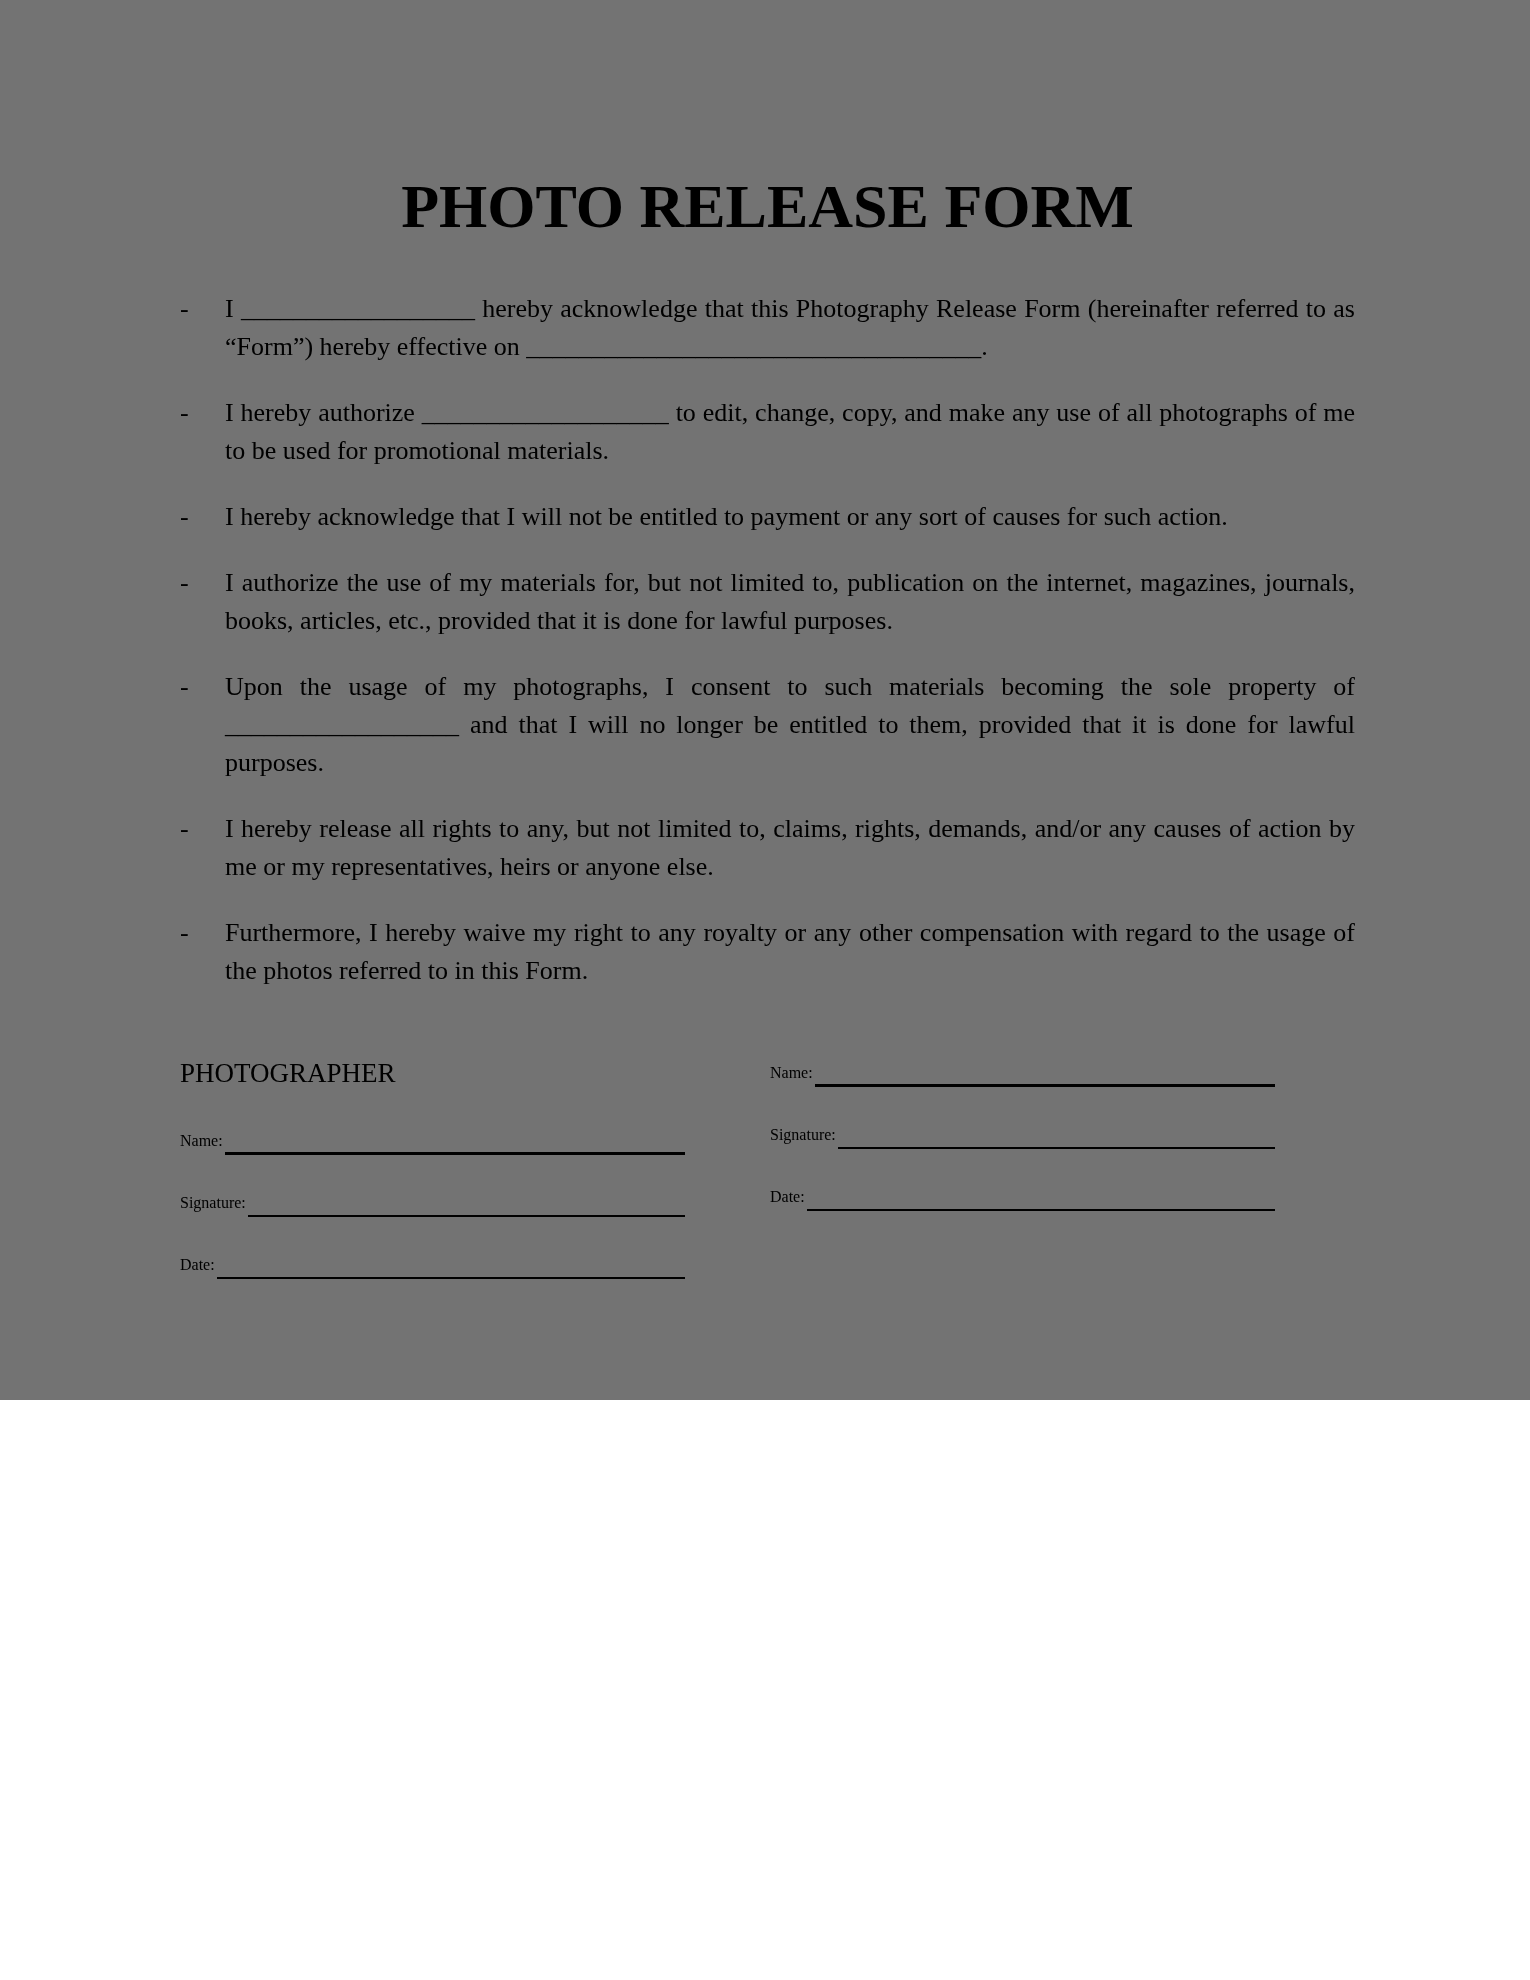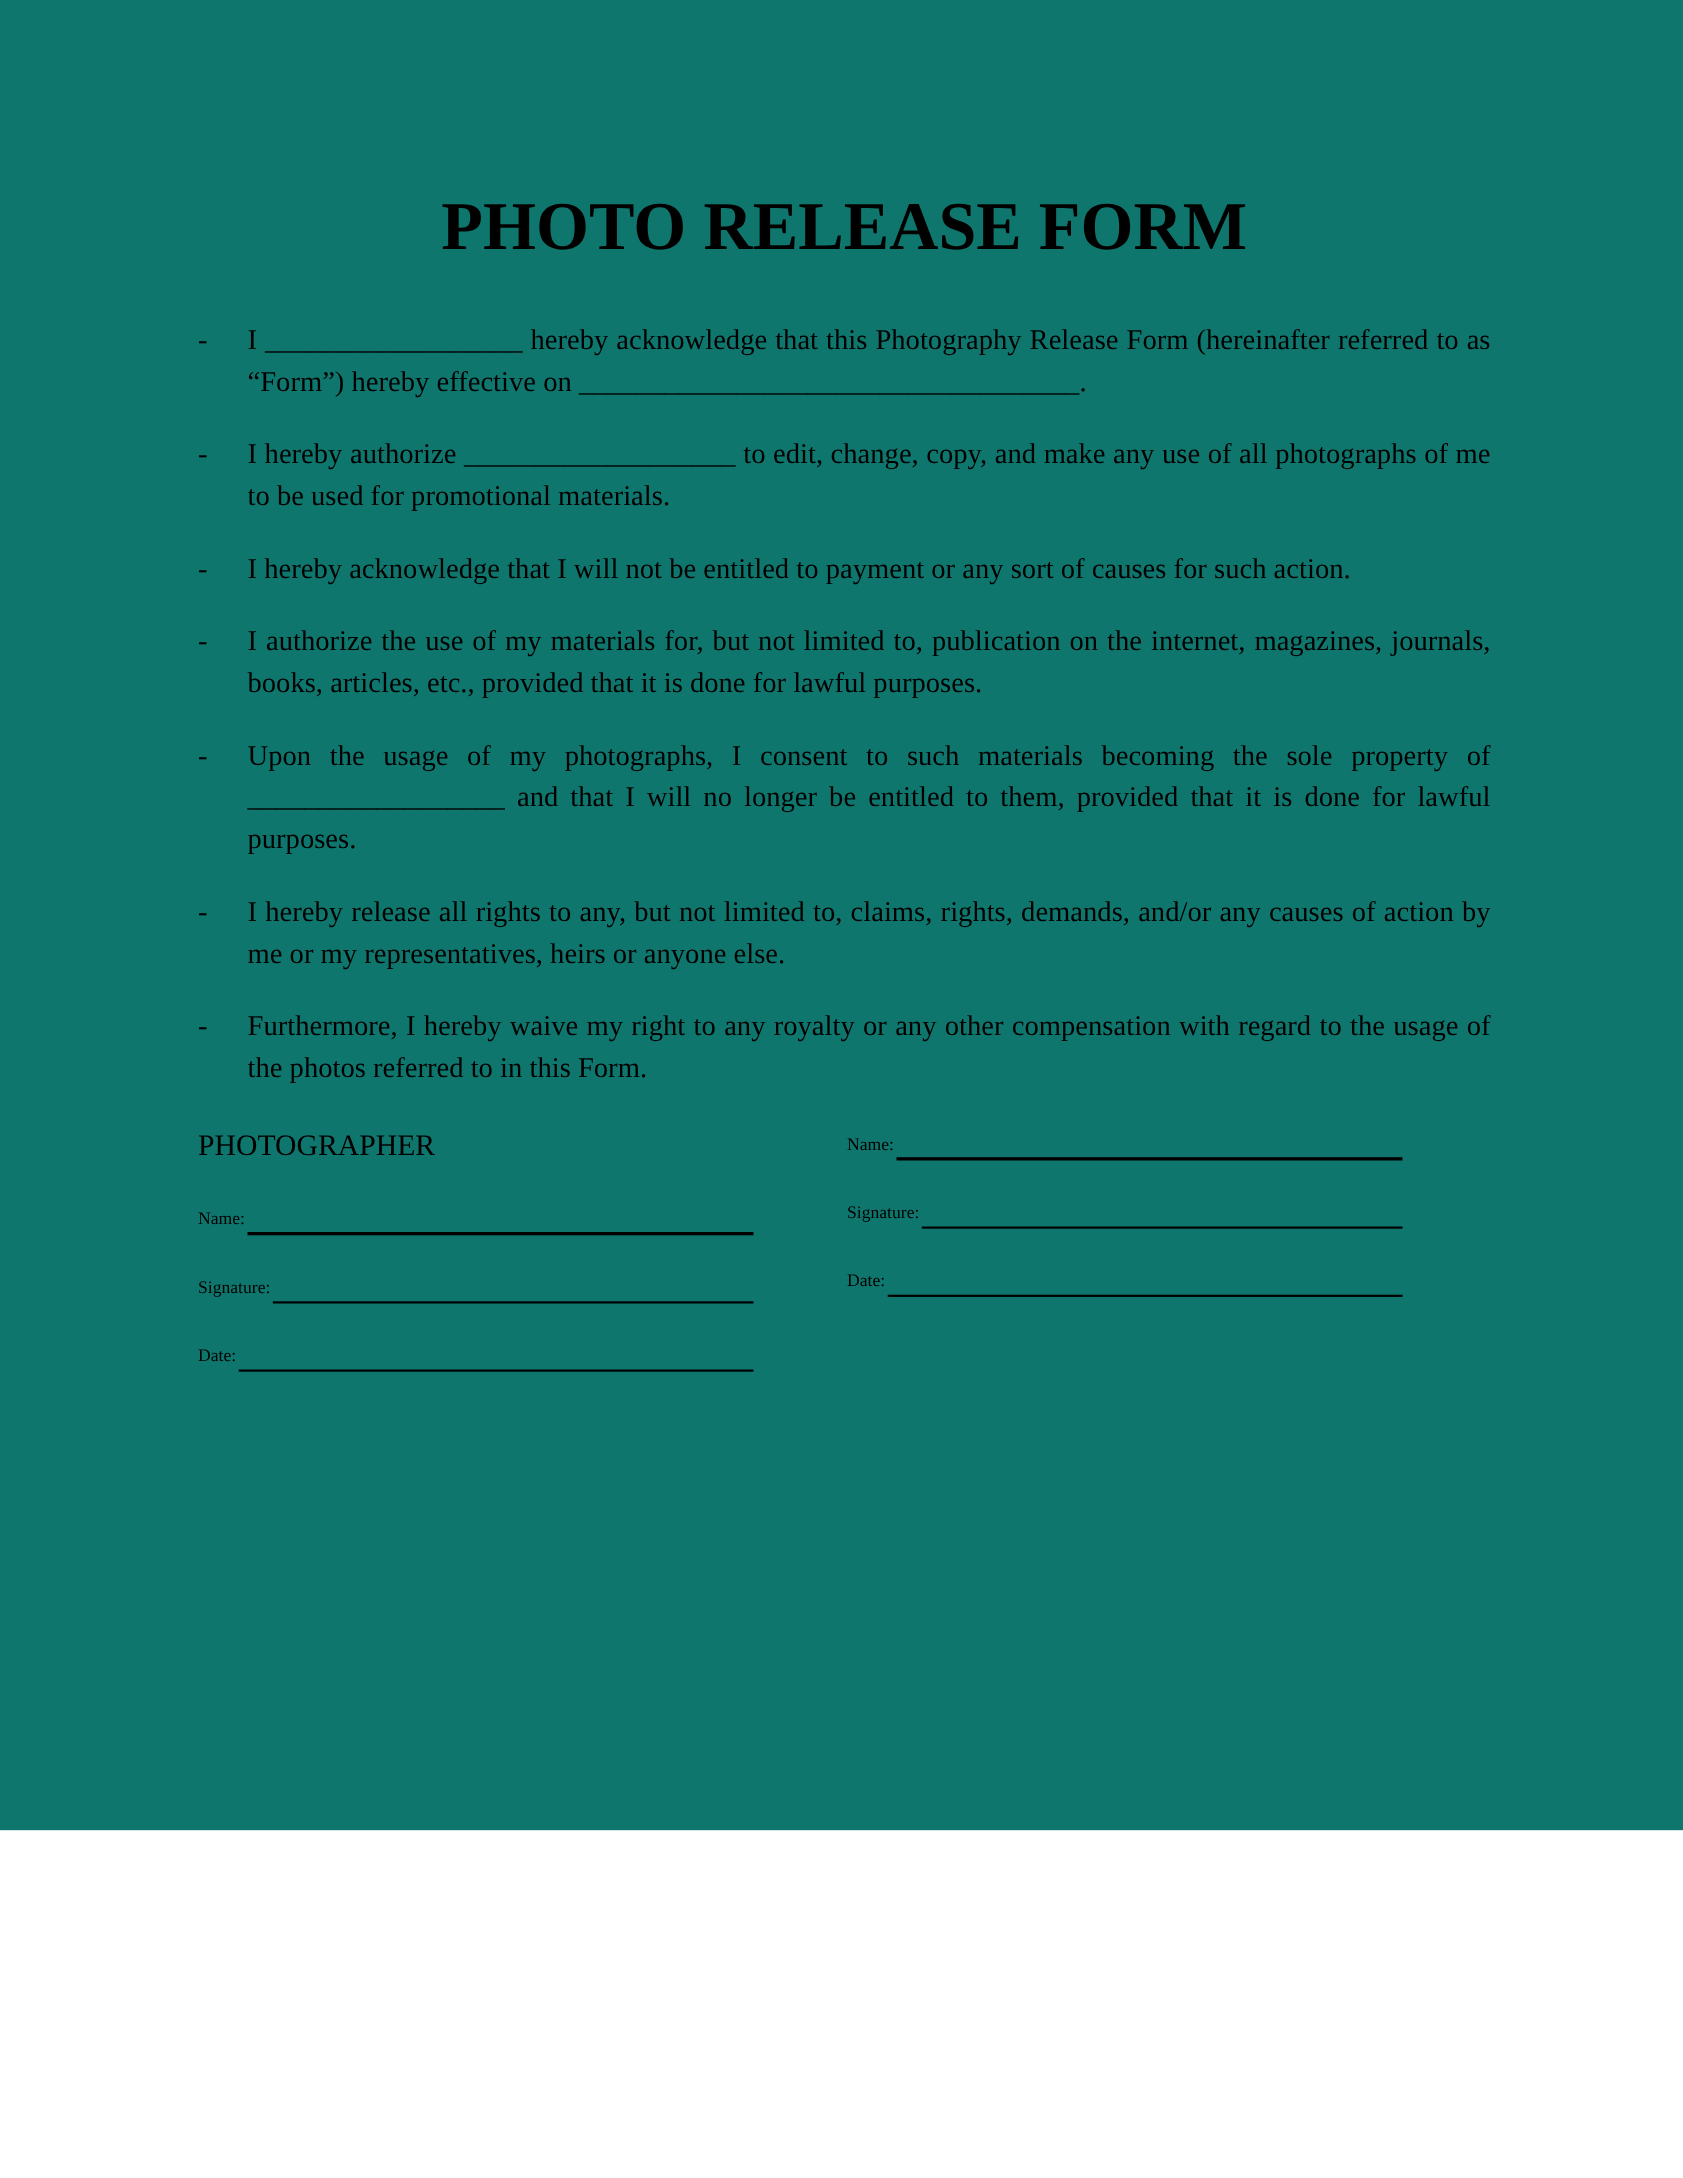--- a/index.html
+++ b/index.html
@@ -1,32 +1,32 @@
 <!DOCTYPE html>
 <html><head>
 <meta charset="utf-8">
 <style>
   * { margin:0; padding:0; box-sizing:border-box; }
   html,body { background:#ffffff; }
   .page {
-    width:1530px; height:1664px; background:#0f766e; color:#000000;
+    width:1530px; height:1400px; background:#737373; color:#000000;
     font-family:"Liberation Serif", serif; position:relative; overflow:hidden;
   }
   .content { padding:170px 175px 0 180px; }
   .doc-title {
     text-align:center; font-size:62px; font-weight:bold; line-height:72px;
     margin-bottom:48px; color:#000;
   }
   .bullets { width:1175px; }
   .bullet { display:flex; font-size:26px; line-height:38px; margin-bottom:28px; }
   .bullet .marker { flex:0 0 45px; }
   .bullet .btext { flex:1; text-align:justify; }
   .seg-bold { font-weight:normal; }
   .seg-blank { letter-spacing:0px; white-space:nowrap; }
-  .sig-section { display:flex; margin-top:32px; width:1175px; }
+  .sig-section { display:flex; margin-top:64px; width:1175px; }
   .sig-col { width:505px; }
   .sig-col + .sig-col { margin-left:85px; }
   .sig-heading { font-size:27px; line-height:38px; margin-bottom:30px; }
   .sig-row { display:flex; font-size:16px; line-height:38px; margin-bottom:24px; }
   .sig-label { white-space:nowrap; }
   .sig-line { flex:1; margin-left:2px; margin-bottom:5px; border-bottom:2px solid #000; }
   .sig-row.row-0 .sig-line { border-bottom-width:3px; }
 </style>
 </head>
 <body>

